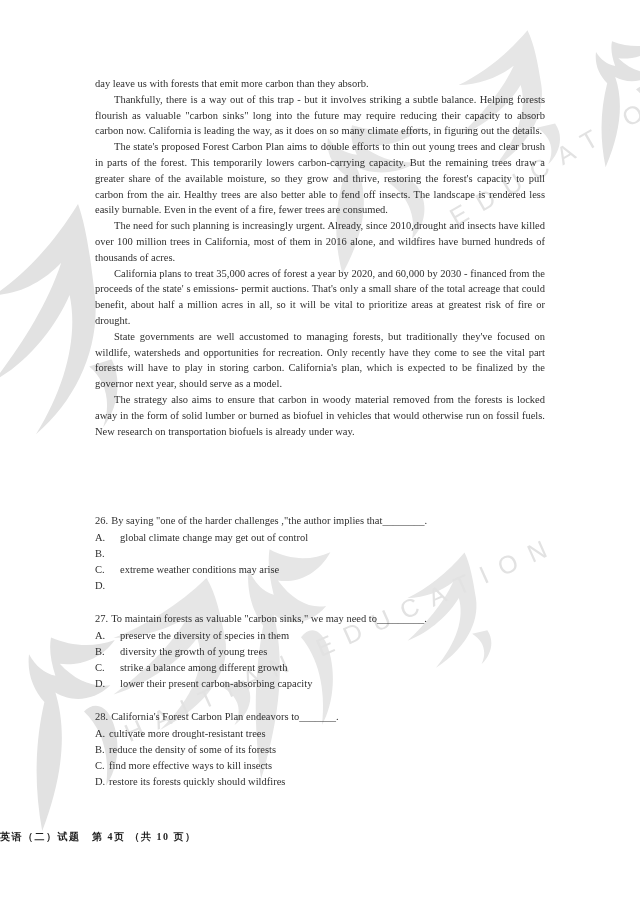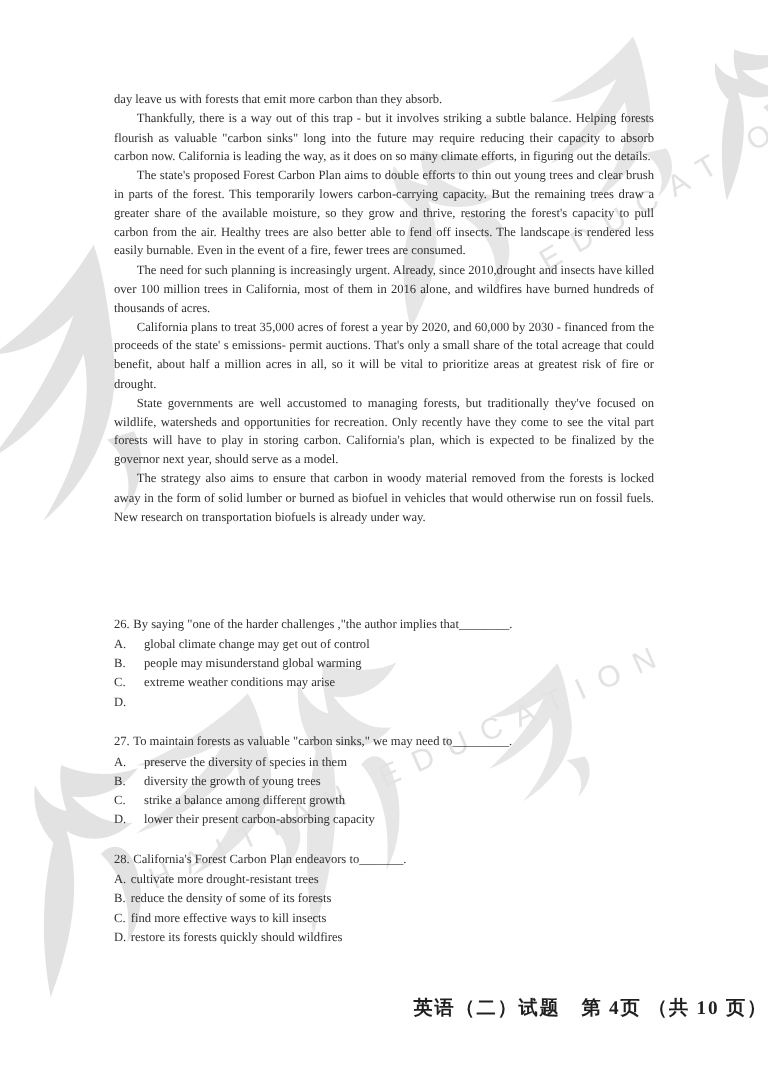--- a/index.html
+++ b/index.html
@@ -43,22 +43,22 @@
     font-size:10.5px;color:#2f2f2f;
   }
   .question{margin:0 0 16px 0;}
   .q-stem{line-height:18px;}
   .q-stem .q-num{margin-right:3px;}
   .opt{display:flex;line-height:16px;}
   .q-wide .opt-label{flex:none;width:25px;}
   .q-narrow .opt-label{flex:none;width:14px;}
   .page-footer{
     position:absolute;left:0;right:0;top:830px;
-    text-align:right;
-    font-size:16px;font-weight:bold;
+    text-align:left;
+    font-size:10px;font-weight:bold;
     letter-spacing:1.5px;
     color:#1f1f1f;
   }
 </style>
 </head>
 <body>
 
 <div class="wm-layer">
 
   <div class="wm-blob" style="left:447px;top:25px;width:115px;height:150px;">
@@ -136,21 +136,20 @@
   <div class="questions">
 
     <div class="question q-wide">
       <div class="q-stem"><span class="q-num">26.</span><span>By saying "one of the harder challenges ,"the author implies that________.</span></div>
       <div class="opt">
           <span class="opt-label">A.</span>
           <span class="opt-text">global climate change may get out of control</span>
         </div>
       <div class="opt">
           <span class="opt-label">B.</span>
-          <span class="opt-text">people may misunderstand global warming</span>
         </div>
       <div class="opt">
           <span class="opt-label">C.</span>
           <span class="opt-text">extreme weather conditions may arise</span>
         </div>
       <div class="opt">
           <span class="opt-label">D.</span>
         </div>
     </div>
 

